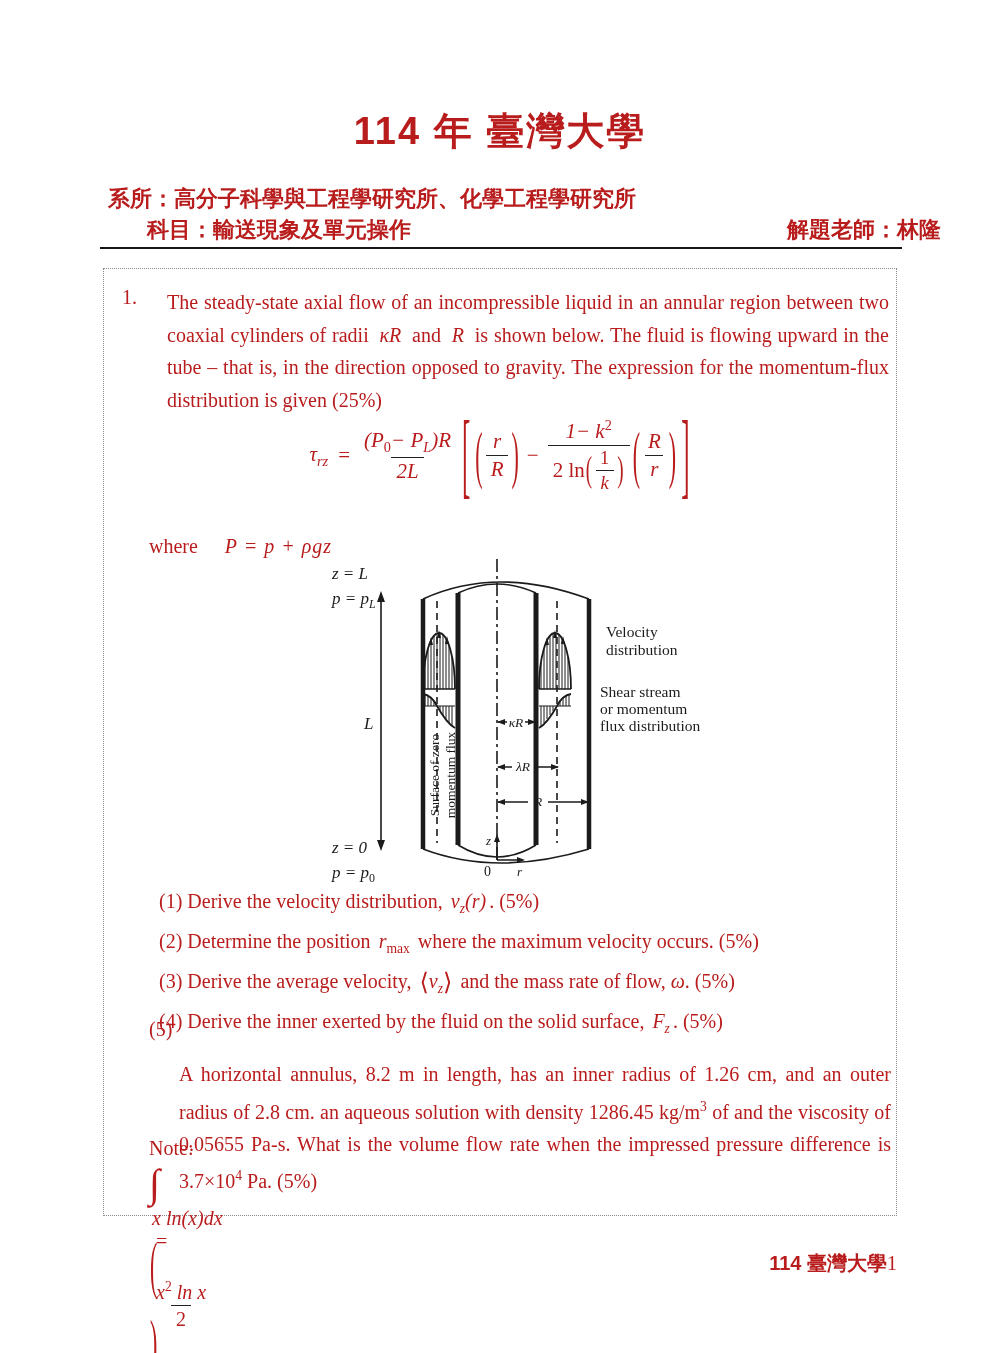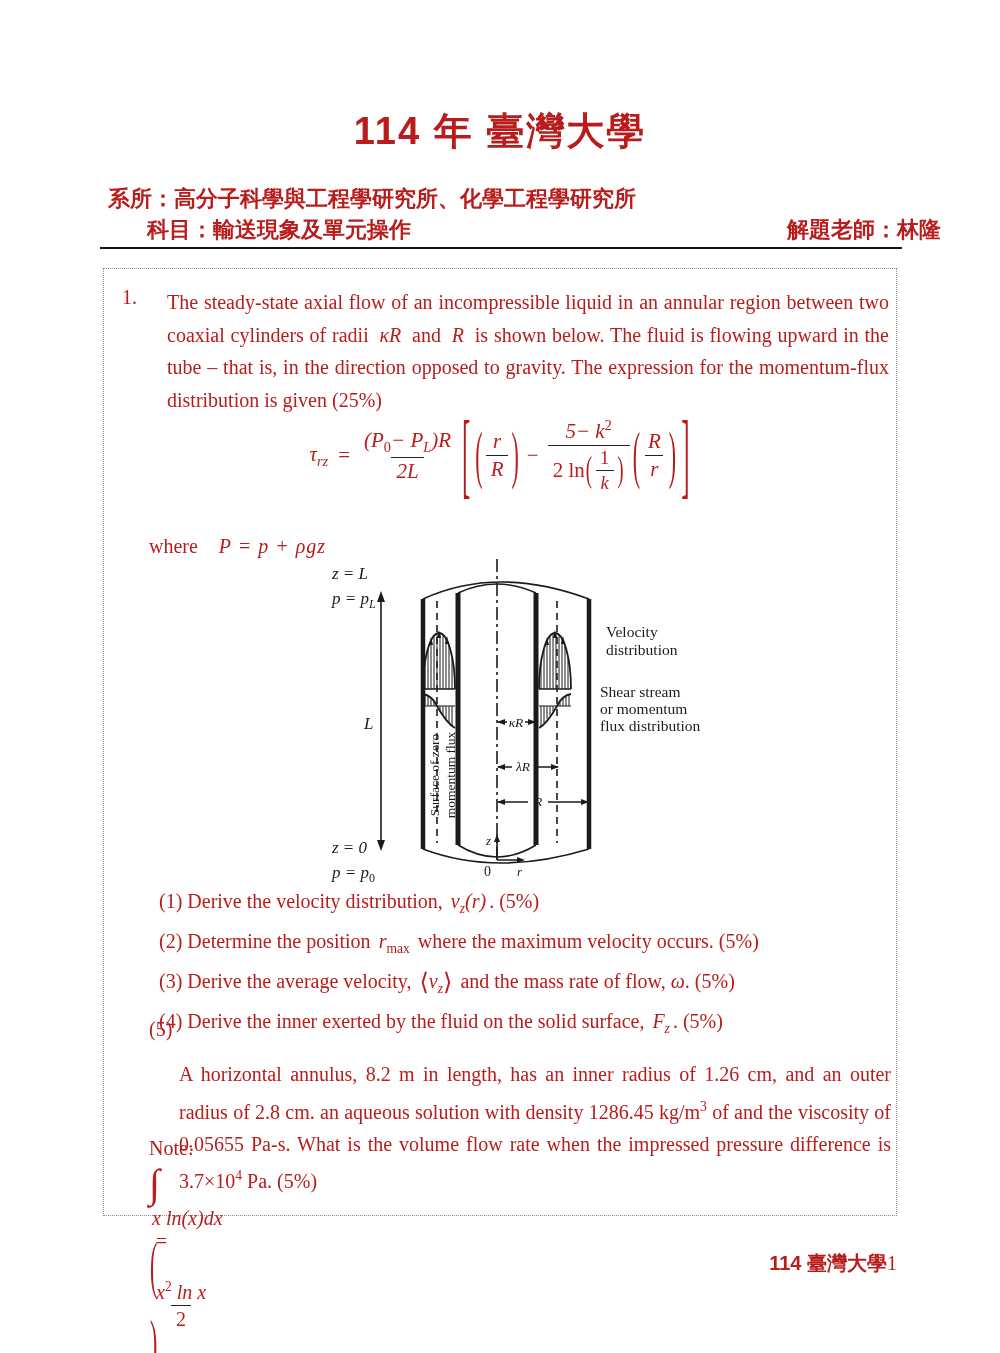--- a/index.html
+++ b/index.html
@@ -36,21 +36,21 @@
   .frac .num{padding:0 5px 1px;}
   .frac .den{border-top:1.5px solid #222;padding:1px 5px 0;}
   .frac .den.row, .frac .num.row{display:inline-flex;align-items:center;border:none;}
   .frac .den.row{border-top:1.5px solid #222;}
   .paren{display:inline-block;font-size:22px;transform:scaleY(2.9);margin:0 1px;font-weight:300;}
   .paren.md{transform:scaleY(1.9);font-size:19px;}
   .bracket{display:inline-block;font-size:25px;transform:scaleY(3.8);margin:0 4px;font-weight:300;}
   .sfrac{font-size:88%;}
 
   .whereline{position:absolute;top:266px;left:45px;font-size:20px;}
-  .whereline .expr{font-style:italic;margin-left:16px;letter-spacing:1px;}
+  .whereline .expr{font-style:italic;margin-left:22px;letter-spacing:1px;}
 
   .figwrap{position:absolute;top:288px;left:222px;}
 
   .subqs{position:absolute;top:616px;left:28px;width:760px;font-size:20px;}
   .subline{padding-left:27px;line-height:33px;white-space:nowrap;}
   .ang{font-size:24px;vertical-align:-2px;}
 
   .q5num{position:absolute;top:749px;left:45px;font-size:20px;}
   .q5text{position:absolute;top:749px;left:75px;width:712px;font-size:20px;
           line-height:32.6px;text-align:justify;margin-top:40px;}
@@ -99,21 +99,21 @@
       </span>
       <span class="bracket">[</span>
       <span class="paren">(</span>
       <span class="frac">
         <span class="num it">r</span>
         <span class="den it">R</span>
       </span>
       <span class="paren">)</span>
       <span class="opx">−</span>
       <span class="frac">
-        <span class="num"><span class="it">5− k</span><sup>2</sup></span>
+        <span class="num"><span class="it">1− k</span><sup>2</sup></span>
         <span class="den row">
           <span>2 ln</span>
           <span class="paren md">(</span>
           <span class="frac sfrac">
               <span class="num">1</span>
               <span class="den it">k</span>
             </span>
           <span class="paren md">)</span>
         </span>
       </span>

